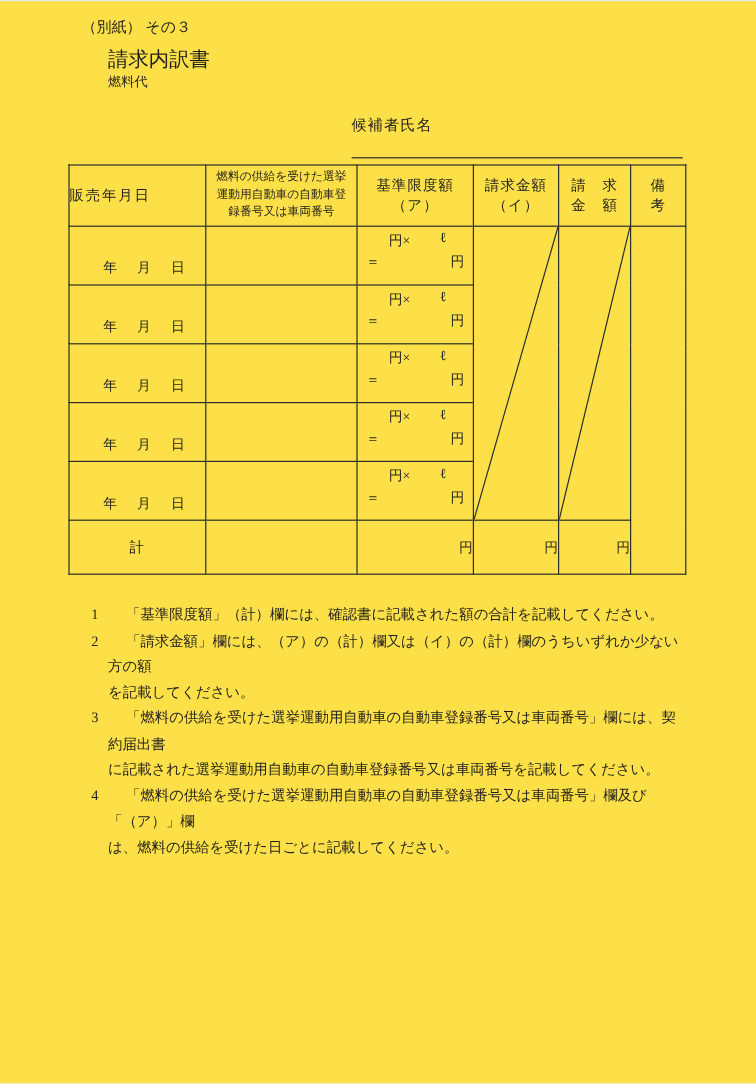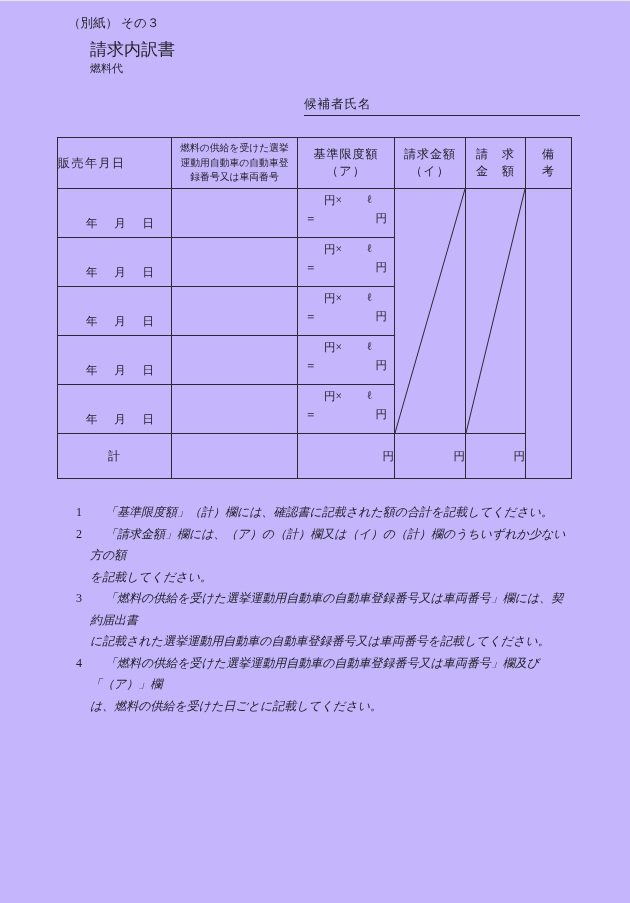--- a/index.html
+++ b/index.html
@@ -1,35 +1,35 @@
 <!DOCTYPE html>
 <html lang="ja"><head>
 <meta charset="utf-8">
 <style>
   html,body { margin:0; padding:0; background:#ffffff; }
   .page {
     position:relative;
     width:630px; height:903px;
-    background:#c4b5fd;
+    background:#fde047;
     font-family:"Liberation Serif","DejaVu Serif",serif;
     color:#1f1f1f;
     overflow:hidden;
     box-shadow: inset 0 1px 0 #e8e8e8;
   }
 
   
   .annot   { position:absolute; left:68px; top:15px; font-size:12.5px; }
   .title1  { position:absolute; left:90px; top:38px; font-size:17px; }
   .title2  { position:absolute; left:90px; top:61px; font-size:11px; }
 
   
   .candidate {
-    position:absolute; left:304px; top:96px; width:276px;
+    position:absolute; left:293px; top:96px; width:276px;
     border-bottom:1.2px solid #2b2b2b;
-    padding-bottom:2px;
+    padding-bottom:18px;
     font-size:12.5px; letter-spacing:1px;
   }
 
   
   table.form {
     position:absolute; left:57px; top:137px;
     width:514px;
     border-collapse:collapse; table-layout:fixed;
     border:1.5px solid #2b2b2b;
   }
@@ -69,21 +69,21 @@
   td.yen-r   { text-align:right; vertical-align:middle; padding-right:6px; font-size:11.5px; }
 
   
   .notes {
     position:absolute; left:62px; top:502px; width:510px;
     font-size:12px; line-height:21.5px;
   }
   .notes-head { letter-spacing:1px; }
   .note-item { padding-left:28px; text-indent:-7px; }
   .n-num  { display:inline-block; width:22px; }
-  .n-text { white-space:pre-line;font-style:italic; }
+  .n-text { white-space:pre-line; }
 </style>
 </head>
 <body>
 
 <div class="page">
 
   <div class="annot">（別紙） その３</div>
   <div class="title1">請求内訳書</div>
   <div class="title2">燃料代</div>
 

